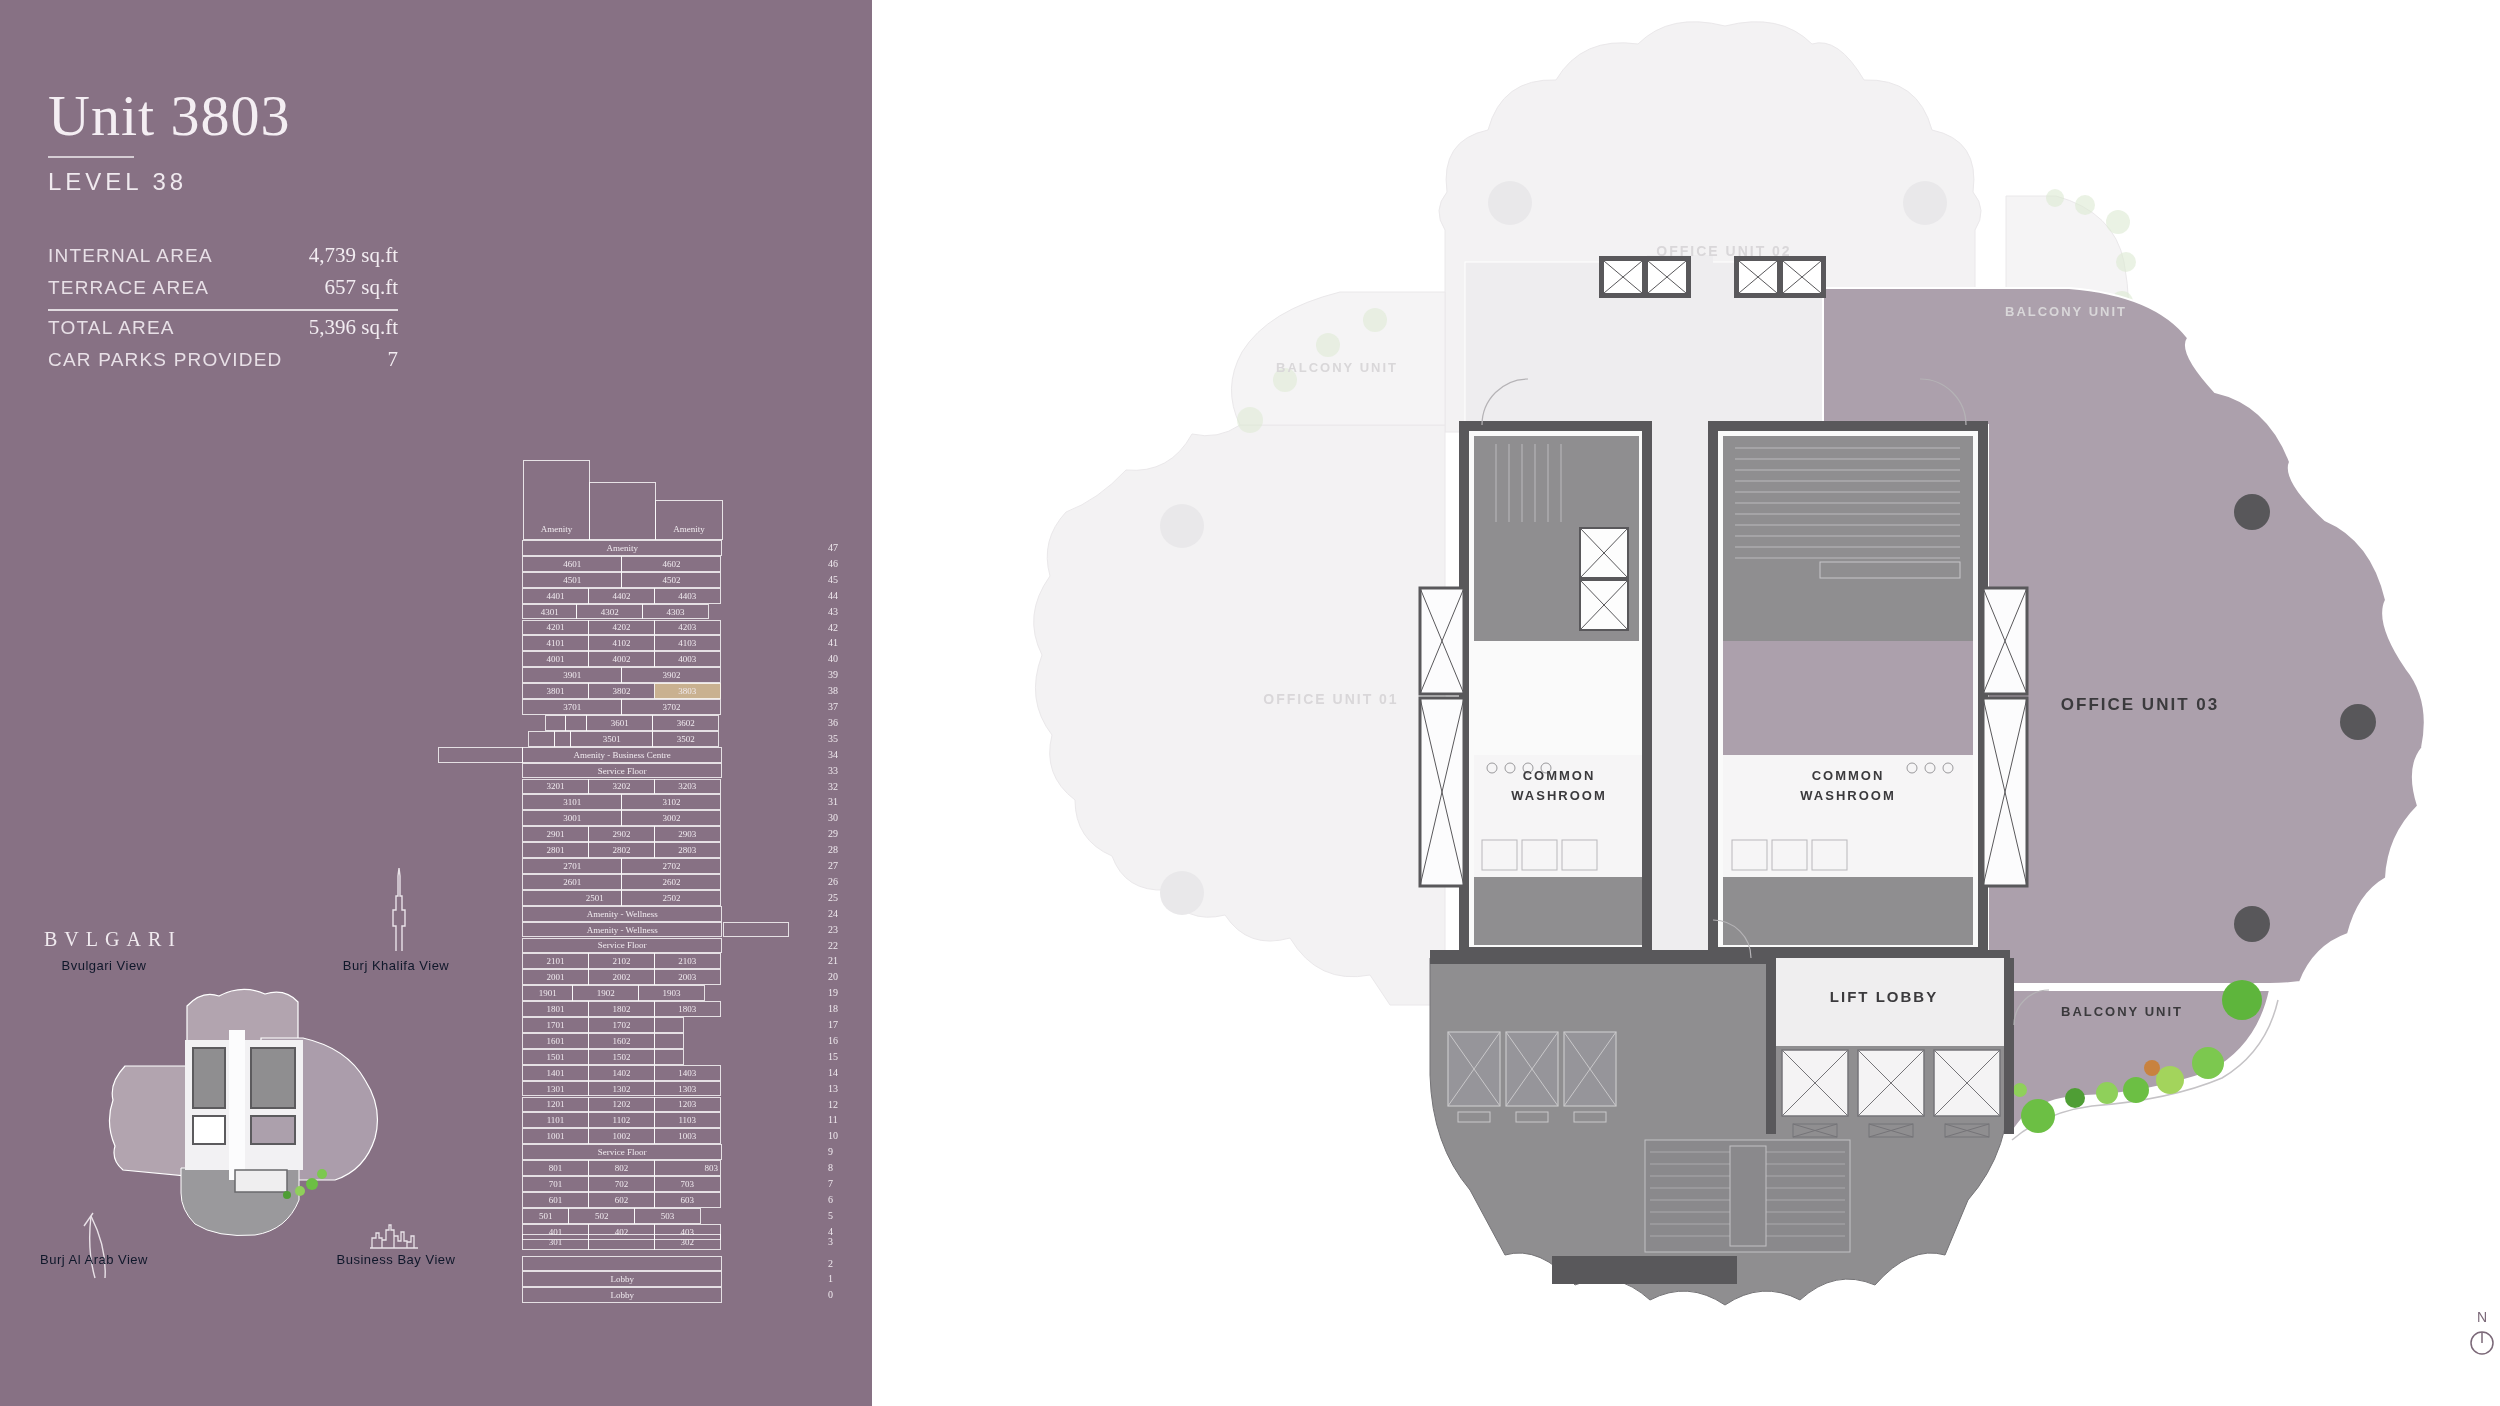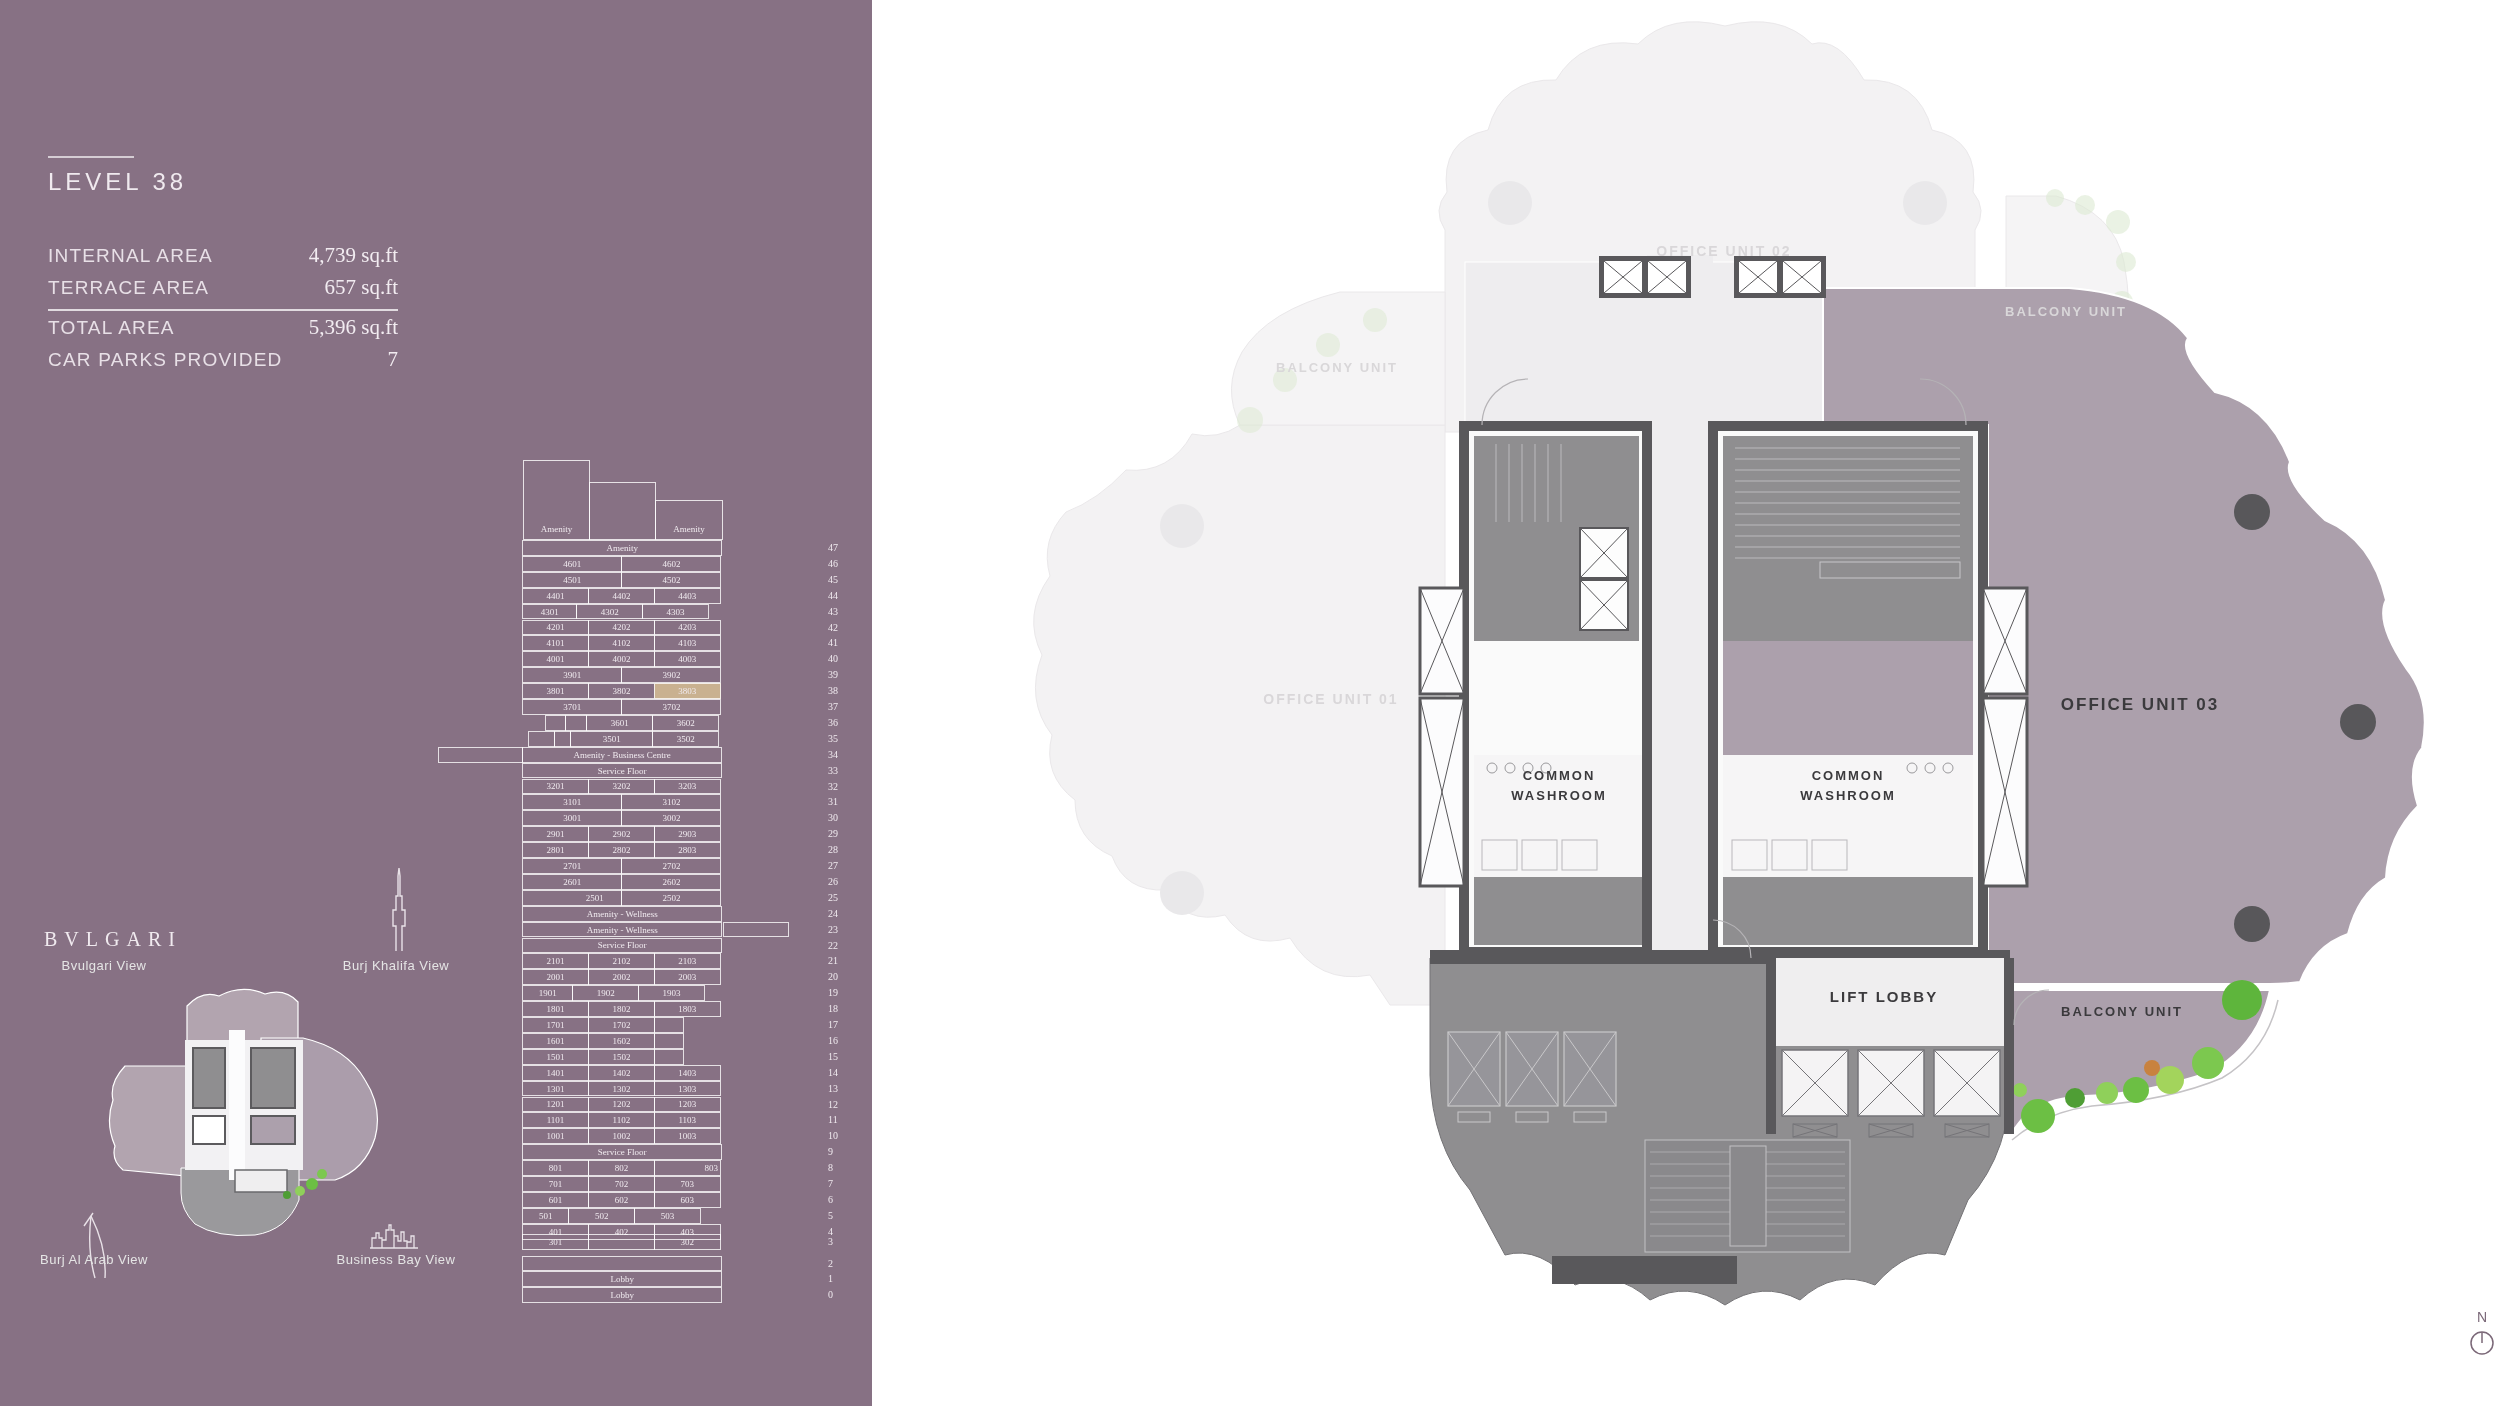--- a/index.html
+++ b/index.html
@@ -25,34 +25,35 @@
   .scell{box-sizing:border-box;border:0.8px solid rgba(255,255,255,0.78);margin-left:-0.8px;
          font:9px "Liberation Serif",serif;color:#F0EAEF;display:flex;align-items:center;
          justify-content:center;white-space:nowrap;overflow:hidden;}
   .scell.ghost{border:none;}
   .scell.hl{background:#C9B190;}
   .sext{position:absolute;top:0;height:100%;box-sizing:border-box;border:0.8px solid rgba(255,255,255,0.78);}
   .snum{position:absolute;left:305px;top:2px;font:10px "Liberation Serif",serif;color:#F0EAEF;}
   
   .brand{position:absolute;left:44px;top:928px;width:120px;text-align:center;
          font-family:"Liberation Serif","DejaVu Serif",serif;font-size:20px;letter-spacing:7px;color:#F0EAEF;}
-  .viewlabel{position:absolute;font-size:13px;color:#e5e5e5;letter-spacing:0.5px;text-align:center;}
+  .viewlabel{position:absolute;font-size:13px;color:#0f172a;letter-spacing:0.5px;text-align:center;}
   .minimap{position:absolute;left:107px;top:988px;}
   
   .mainplan{position:absolute;left:870px;top:0;}
   text.plan-faint{font-family:"Liberation Sans",sans-serif;font-weight:bold;fill:#d9d7d9;letter-spacing:2px;}
   text.plan-dark{font-family:"Liberation Sans",sans-serif;font-weight:bold;fill:#3b3a3d;letter-spacing:2px;}
   text.compass{font-family:"Liberation Sans",sans-serif;fill:#7b6878;}
 </style>
 </head>
 <body>
 
 <div class="page">
 
   <div class="panel">
+    <div class="title">Unit 3803</div>
     <div class="title-rule"></div>
     <div class="subtitle">LEVEL 38</div>
 
     <div class="stats">
       <div class="stat-row">
         <span class="stat-label">INTERNAL AREA</span>
         <span class="stat-value">4,739 sq.ft</span>
       </div>
       <div class="stat-row">
         <span class="stat-label">TERRACE AREA</span>

